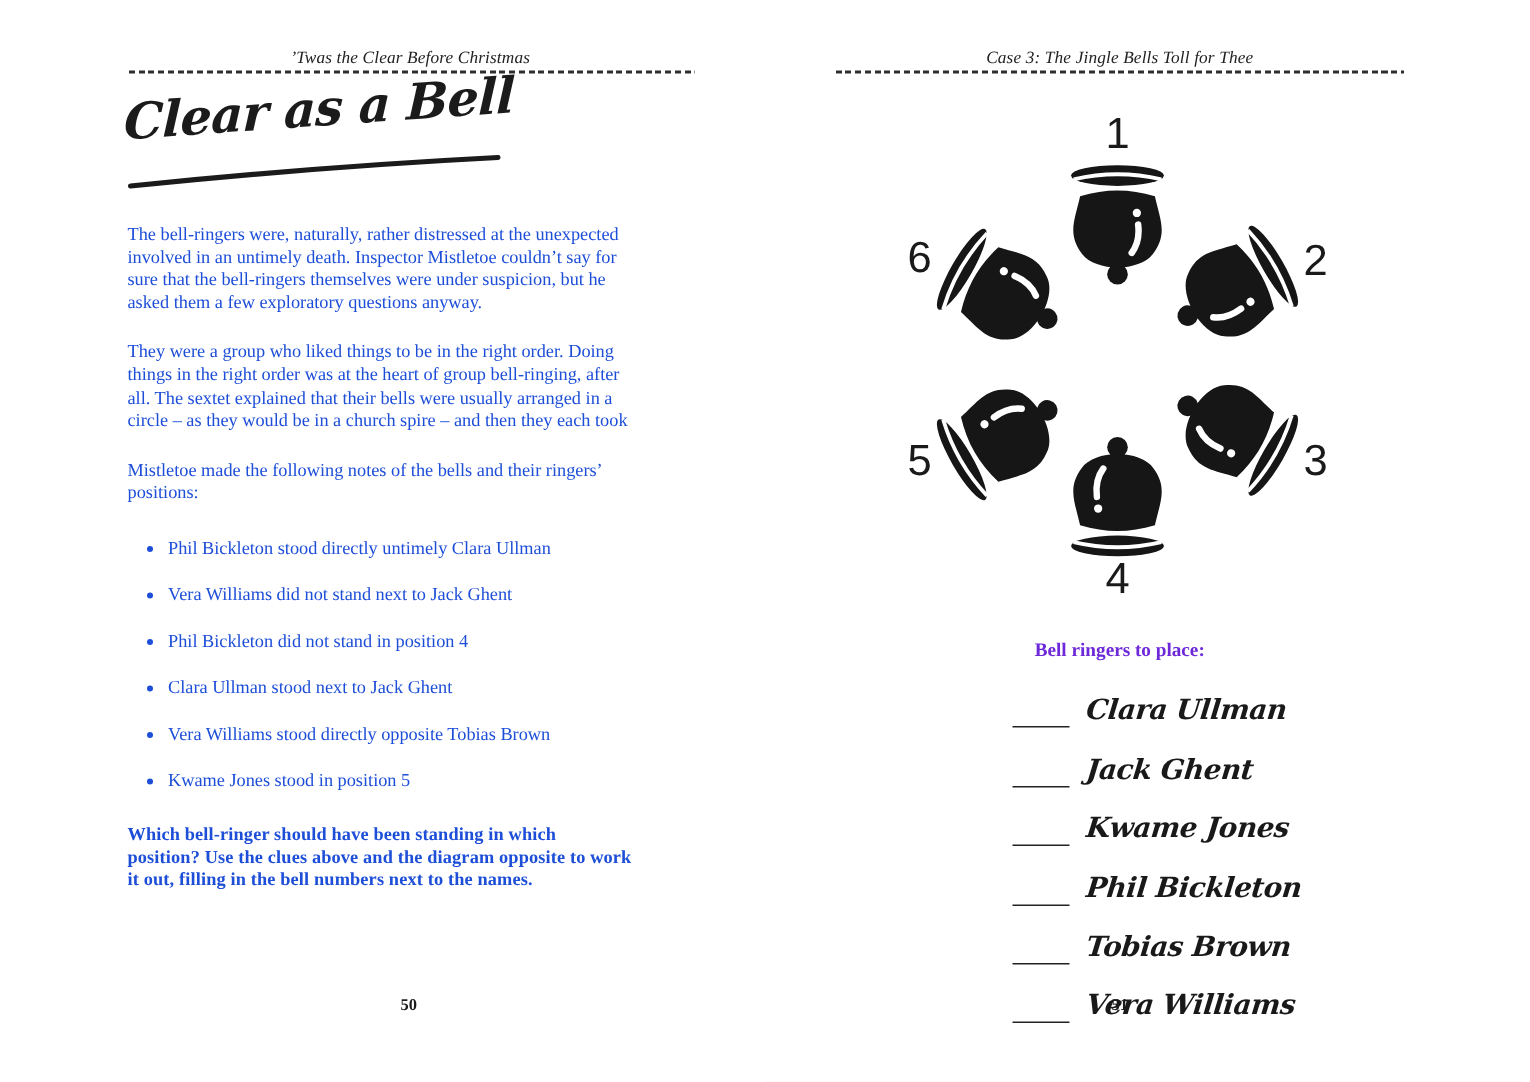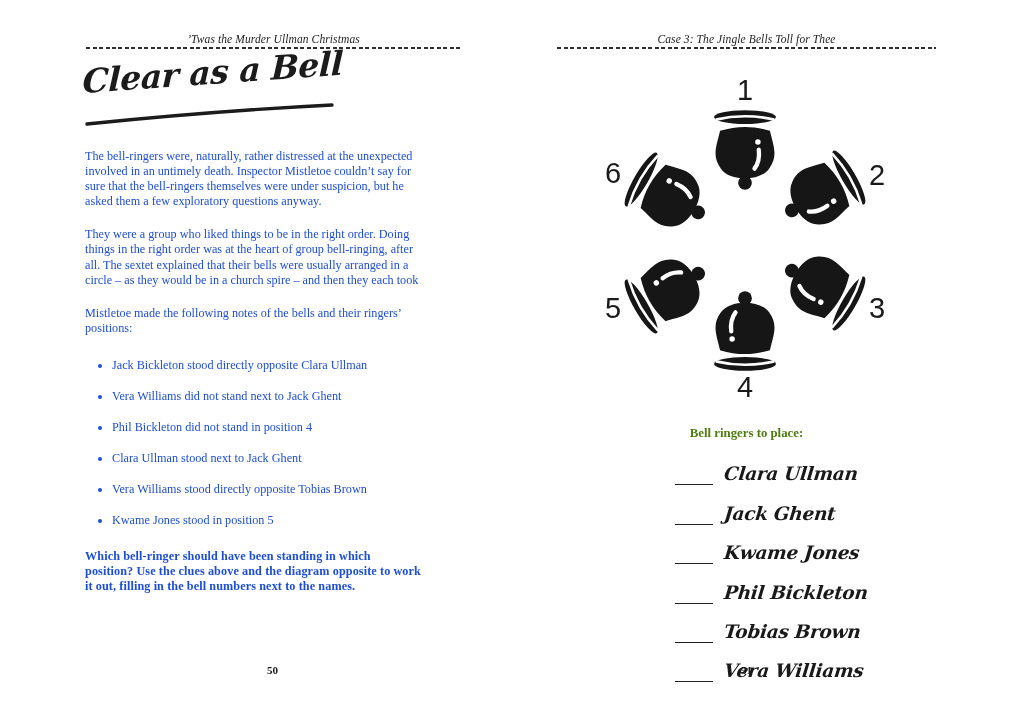--- a/index.html
+++ b/index.html
@@ -82,21 +82,21 @@
   .n1{left:165px;top:30px;}
   .n2{left:297px;top:115px;}
   .n3{left:297px;top:248px;}
   .n4{left:165px;top:327px;}
   .n5{left:33px;top:248px;}
   .n6{left:33px;top:113px;}
 
   
   .ringers-heading{
     position:absolute;left:47px;top:426px;width:379px;
-    text-align:center;font-size:12.8px;font-weight:700;color:#4d7c0f;
+    text-align:center;font-size:12.8px;font-weight:700;color:#6d28d9;
   }
   .ringers-list{position:absolute;left:165px;top:446px;}
   .ringer-row{display:flex;align-items:flex-end;height:39.4px;}
   .answer-blank{
     display:inline-block;width:38px;height:15px;
     border-bottom:1.6px solid #222;
   }
   .ringer-name{
     display:inline-block;margin-left:10px;
     font-family:"DejaVu Serif", serif;
@@ -118,21 +118,21 @@
       <circle cx="35" cy="57" r="3.2" fill="#ffffff"></circle>
       <ellipse cx="50" cy="86" rx="36" ry="8" fill="#161616"></ellipse>
       <path d="M16,83 Q 50,91 84,83" stroke="#ffffff" stroke-width="3" fill="none"></path>
     </g>
   </defs>
 </svg>
 
 <div class="spread">
 
   <section class="page left">
-    <div class="running-header">’Twas the Murder Ullman Christmas</div>
+    <div class="running-header">’Twas the Clear Before Christmas</div>
     <div class="dash-rule"></div>
 
     <h1 class="chapter-title">Clear as a Bell</h1>
     <svg class="title-underline" width="256" height="30" viewBox="0 0 256 30">
       <path d="M3,24 Q 130,11 248,5" stroke="#1b1b1b" stroke-width="3.4" fill="none" stroke-linecap="round"></path>
     </svg>
 
     <div class="body-copy">
       <p>
         <span class="line">The bell-ringers were, naturally, rather distressed at the unexpected</span>
@@ -145,21 +145,21 @@
         <span class="line">things in the right order was at the heart of group bell-ringing, after</span>
         <span class="line">all. The sextet explained that their bells were usually arranged in a</span>
         <span class="line">circle – as they would be in a church spire – and then they each took</span>
       </p>
       <p>
         <span class="line">Mistletoe made the following notes of the bells and their ringers’</span>
         <span class="line">positions:</span>
       </p>
 
       <ul class="clues">
-        <li>Jack Bickleton stood directly opposite Clara Ullman</li>
+        <li>Phil Bickleton stood directly untimely Clara Ullman</li>
         <li>Vera Williams did not stand next to Jack Ghent</li>
         <li>Phil Bickleton did not stand in position 4</li>
         <li>Clara Ullman stood next to Jack Ghent</li>
         <li>Vera Williams stood directly opposite Tobias Brown</li>
         <li>Kwame Jones stood in position 5</li>
       </ul>
 
       <p class="question">
         <span class="line">Which bell-ringer should have been standing in which</span>
         <span class="line">position? Use the clues above and the diagram opposite to work</span>

